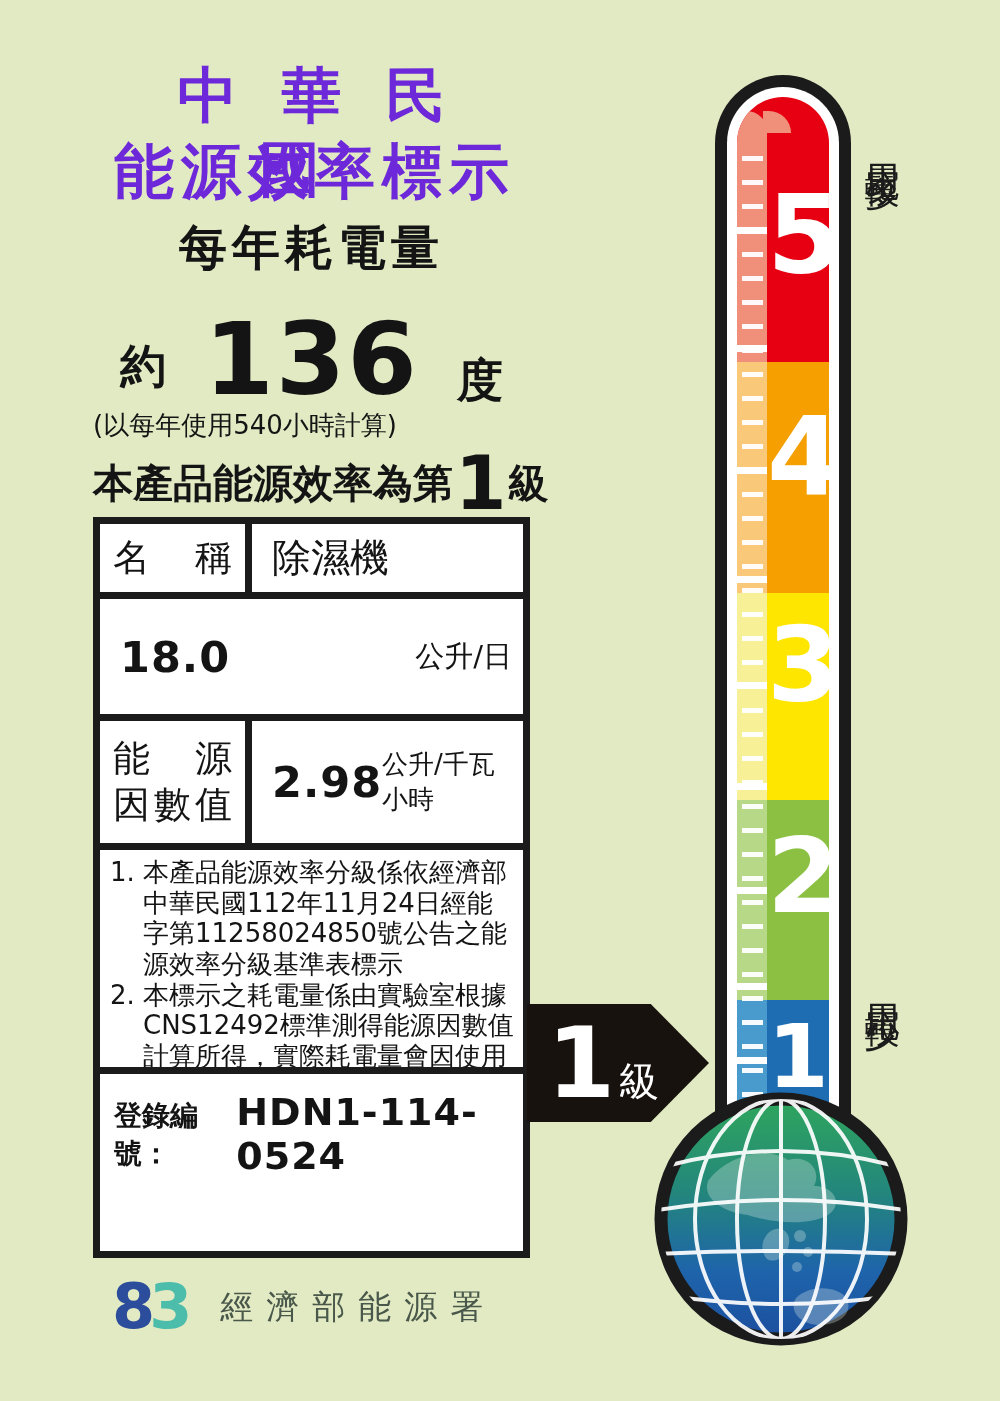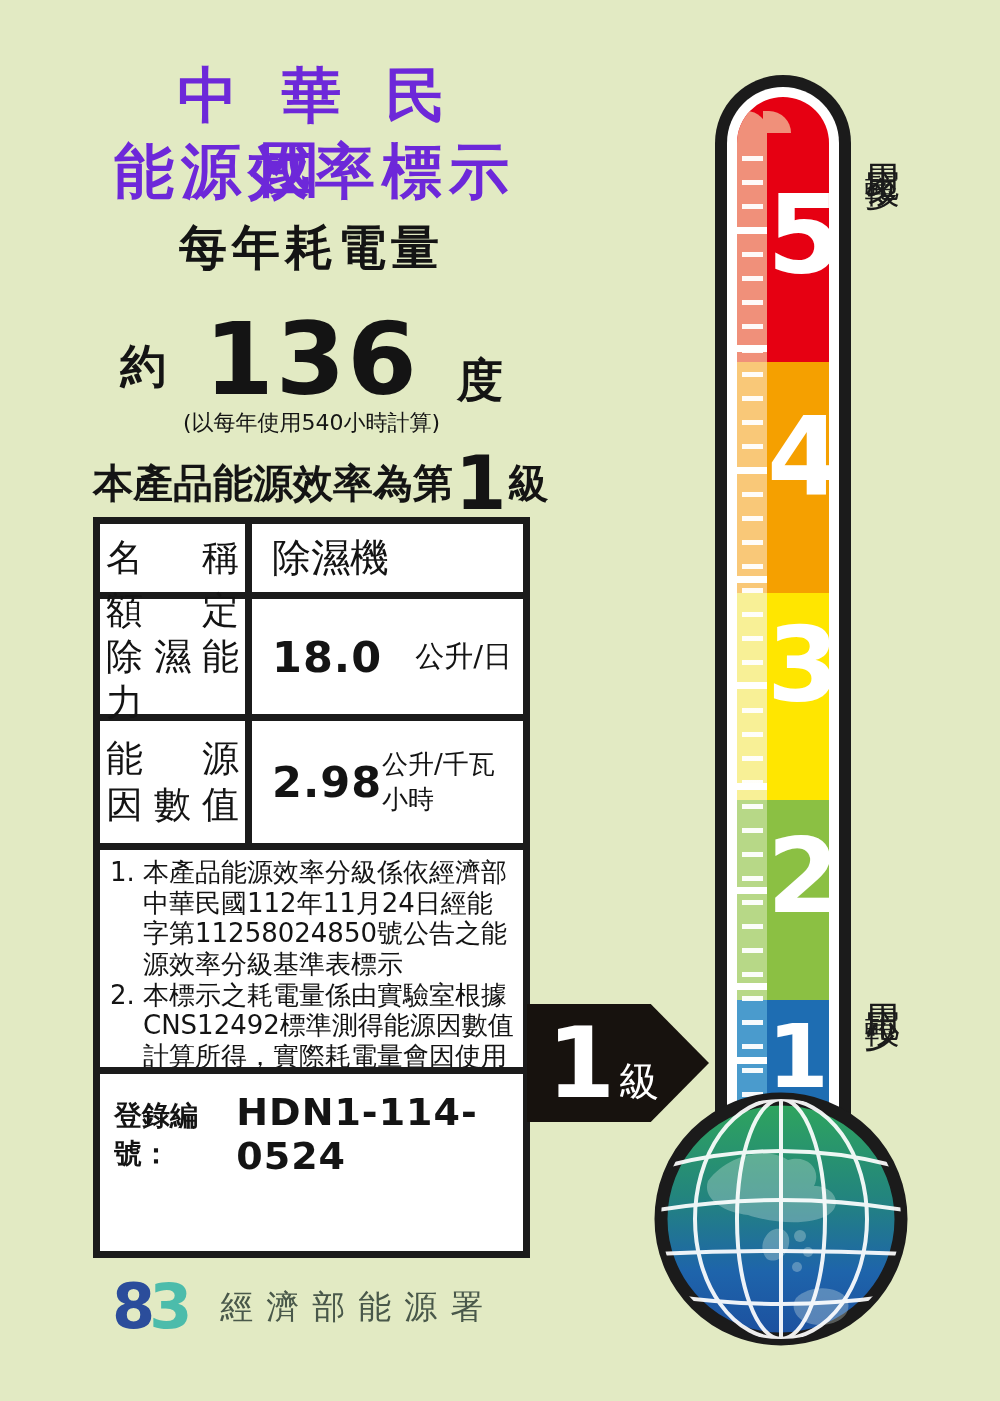--- a/index.html
+++ b/index.html
@@ -12,31 +12,31 @@
   .title-green{position:absolute;left:93px;width:437px;text-align:center;color:#6d28d9;font-weight:bold;}
   .title-1{top:58px;font-size:60px;letter-spacing:44px;text-indent:44px;line-height:74px;}
   .title-2{top:134px;font-size:60px;letter-spacing:7px;text-indent:7px;line-height:74px;}
   .subtitle{position:absolute;left:93px;top:216px;width:437px;text-align:center;
     font-size:48px;font-weight:bold;letter-spacing:5px;}
   .consumption{position:absolute;left:73px;top:310px;width:477px;display:flex;
     justify-content:center;align-items:baseline;gap:38px;}
   .c-approx{font-size:46px;font-weight:bold;position:relative;top:-12px;}
   .c-value{font-size:100px;font-weight:bold;line-height:1;letter-spacing:2px;}
   .c-unit{font-size:46px;font-weight:bold;position:relative;top:2px;}
-  .calc-note{position:absolute;left:93px;top:408px;width:437px;text-align:center;font-size:22px;}
+  .calc-note{position:absolute;left:93px;top:408px;width:437px;font-size:26px;}
   .grade-line{position:absolute;left:93px;top:452px;width:437px;display:flex;
     align-items:center;white-space:nowrap;font-size:40px;font-weight:bold;}
   .grade-big{font-size:74px;line-height:0.85;margin:0 2px;}
   
   .info-stack{position:absolute;left:93px;top:517px;width:437px;height:741px;
     background:#fff;border:7px solid #1b1b1b;box-sizing:border-box;}
   .spec-row{display:flex;border-bottom:7px solid #1b1b1b;box-sizing:border-box;}
   .r1{height:75px;}.r2{height:94px;}.r3{height:122px;}.r4{height:129px;}
   .spec-label{width:152px;border-right:7px solid #1b1b1b;box-sizing:border-box;
-    display:flex;flex-direction:column;justify-content:center;padding:0 6px;font-size:37px;}
+    display:flex;flex-direction:column;justify-content:center;padding:0 13px;font-size:37px;}
   .spec-label-line{display:block;width:100%;text-align:justify;text-align-last:justify;line-height:46px;}
   .spec-value{flex:1;display:flex;align-items:center;padding-left:20px;}
   .val-normal{font-size:39px;}
   .val-bold{font-size:43px;font-weight:bold;letter-spacing:1px;}
   .unit{margin-left:auto;margin-right:11px;font-size:29px;}
   .unit-small{margin-left:auto;margin-right:12px;font-size:26px;}
   .notes-part{height:224px;border-bottom:7px solid #1b1b1b;box-sizing:border-box;
     padding:7px 6px 0 10px;font-size:26px;line-height:1.18;overflow:hidden;}
   .note{display:flex;}
   .note-num{flex:0 0 33px;}
@@ -122,24 +122,20 @@
       <div class="spec-label">
         <span class="spec-label-line" data-bind="spec_table.rows.0.label_line1">名　稱</span>
       </div>
       <div class="spec-value">
         <span class="val-normal" data-bind="spec_table.rows.0.value">除濕機</span>
       </div>
     </div>
 
 
     <div class="spec-row r3">
-      <div class="spec-label">
-        <span class="spec-label-line" data-bind="spec_table.rows.2.label_line1">額　定</span>
-        <span class="spec-label-line" data-bind="spec_table.rows.2.label_line2">除濕能力</span>
-      </div>
       <div class="spec-value">
         <span class="val-bold" data-bind="spec_table.rows.2.value">18.0</span>
         <span class="unit" data-bind="spec_table.rows.2.unit">公升/日</span>
       </div>
     </div>
 
     <div class="spec-row r4">
       <div class="spec-label">
         <span class="spec-label-line" data-bind="spec_table.rows.3.label_line1">能　源</span>
         <span class="spec-label-line" data-bind="spec_table.rows.3.label_line2">因數值</span>

